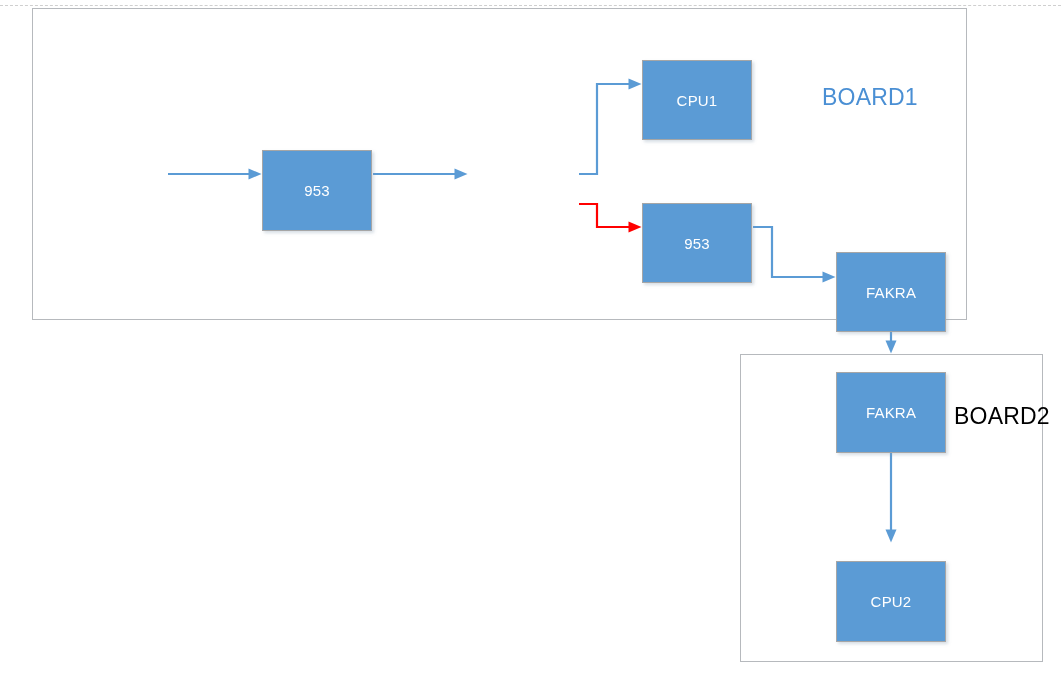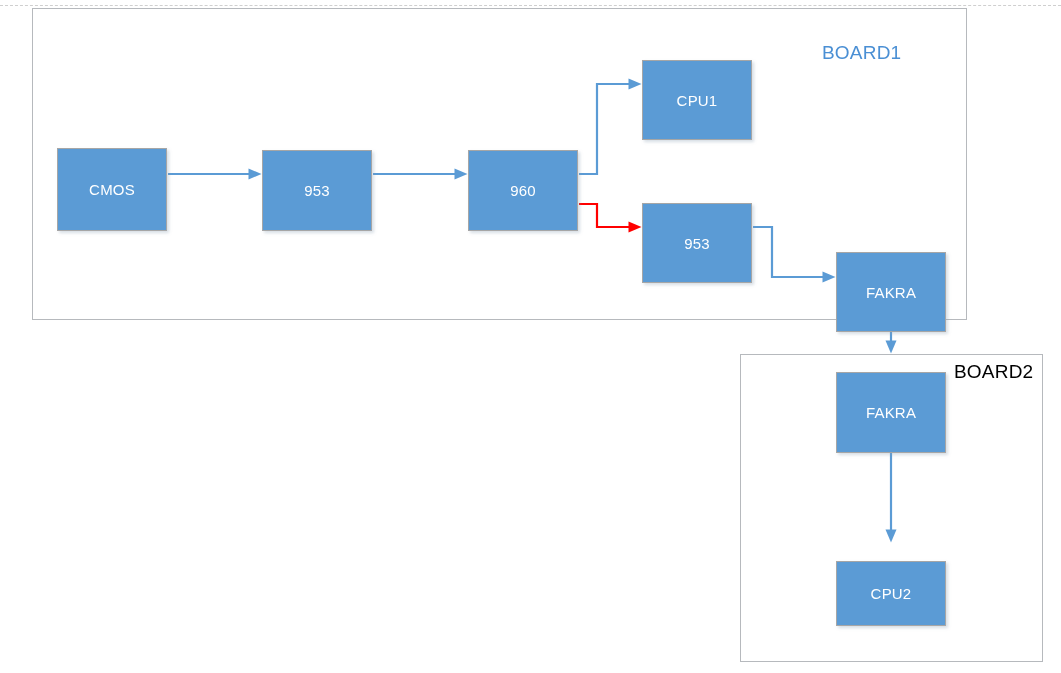--- a/index.html
+++ b/index.html
@@ -27,24 +27,25 @@
   }
   .board {
     position: absolute;
     box-sizing: border-box;
     border: 1px solid #b6b9bd;
     background: #ffffff;
   }
   .board-label {
     position: absolute;
     color: #4a8fd4;
-    font-size: 19px;
+    font-size: 23px;
     letter-spacing: 0.2px;
     white-space: nowrap;
     font-family: "Liberation Sans", sans-serif;
+    margin-top: 42px;
   }
   .node {
     position: absolute;
     box-sizing: border-box;
     background: #5b9bd5;
     border: 1px solid #a6a6a6;
     color: #ffffff;
     font-size: 15px;
     display: flex;
     align-items: center;
@@ -100,38 +101,32 @@
       <g>
         <polyline points="891,317 891,347" fill="none" stroke="#5B9BD5" stroke-width="2.2" stroke-linejoin="miter"></polyline>
         <polygon points="891,353.5 885.5,340.5 896.5,340.5" fill="#5B9BD5"></polygon>
       </g>
       <g>
         <polyline points="891,438 891,536" fill="none" stroke="#5B9BD5" stroke-width="2.2" stroke-linejoin="miter"></polyline>
         <polygon points="891,542.5 885.5,529.5 896.5,529.5" fill="#5B9BD5"></polygon>
       </g>
     </svg>
 
-  <div class="node" id="node-cmos" style="left: 57px; top: 132px; width: 110px; height: 83px; background: rgb(91, 155, 213); border-color: rgb(166, 166, 166); color: rgb(255, 255, 255);">
-    <span>CMOS</span>
-  </div>
   <div class="node" id="node-ds953a" style="left: 262px; top: 134px; width: 110px; height: 81px; background: rgb(91, 155, 213); border-color: rgb(166, 166, 166); color: rgb(255, 255, 255);">
     <span>953</span>
-  </div>
-  <div class="node" id="node-ds960" style="left: 468px; top: 134px; width: 110px; height: 81px; background: rgb(91, 155, 213); border-color: rgb(166, 166, 166); color: rgb(255, 255, 255);">
-    <span>960</span>
   </div>
   <div class="node" id="node-cpu1" style="left: 642px; top: 44px; width: 110px; height: 80px; background: rgb(91, 155, 213); border-color: rgb(166, 166, 166); color: rgb(255, 255, 255);">
     <span>CPU1</span>
   </div>
   <div class="node" id="node-ds953b" style="left: 642px; top: 187px; width: 110px; height: 80px; background: rgb(91, 155, 213); border-color: rgb(166, 166, 166); color: rgb(255, 255, 255);">
     <span>953</span>
   </div>
   <div class="node" id="node-fakra1" style="left: 836px; top: 236px; width: 110px; height: 80px; background: rgb(91, 155, 213); border-color: rgb(166, 166, 166); color: rgb(255, 255, 255);">
     <span>FAKRA</span>
   </div>
   <div class="node" id="node-fakra2" style="left: 836px; top: 356px; width: 110px; height: 81px; background: rgb(91, 155, 213); border-color: rgb(166, 166, 166); color: rgb(255, 255, 255);">
     <span>FAKRA</span>
   </div>
-  <div class="node" id="node-cpu2" style="left: 836px; top: 545px; width: 110px; height: 65px; background: rgb(91, 155, 213); border-color: rgb(166, 166, 166); color: rgb(255, 255, 255); align-items: center;">
+  <div class="node" id="node-cpu2" style="left: 836px; top: 545px; width: 110px; height: 81px; background: rgb(91, 155, 213); border-color: rgb(166, 166, 166); color: rgb(255, 255, 255); align-items: center;">
     <span>CPU2</span>
   </div>
 
 </div>
 
 </body></html>

